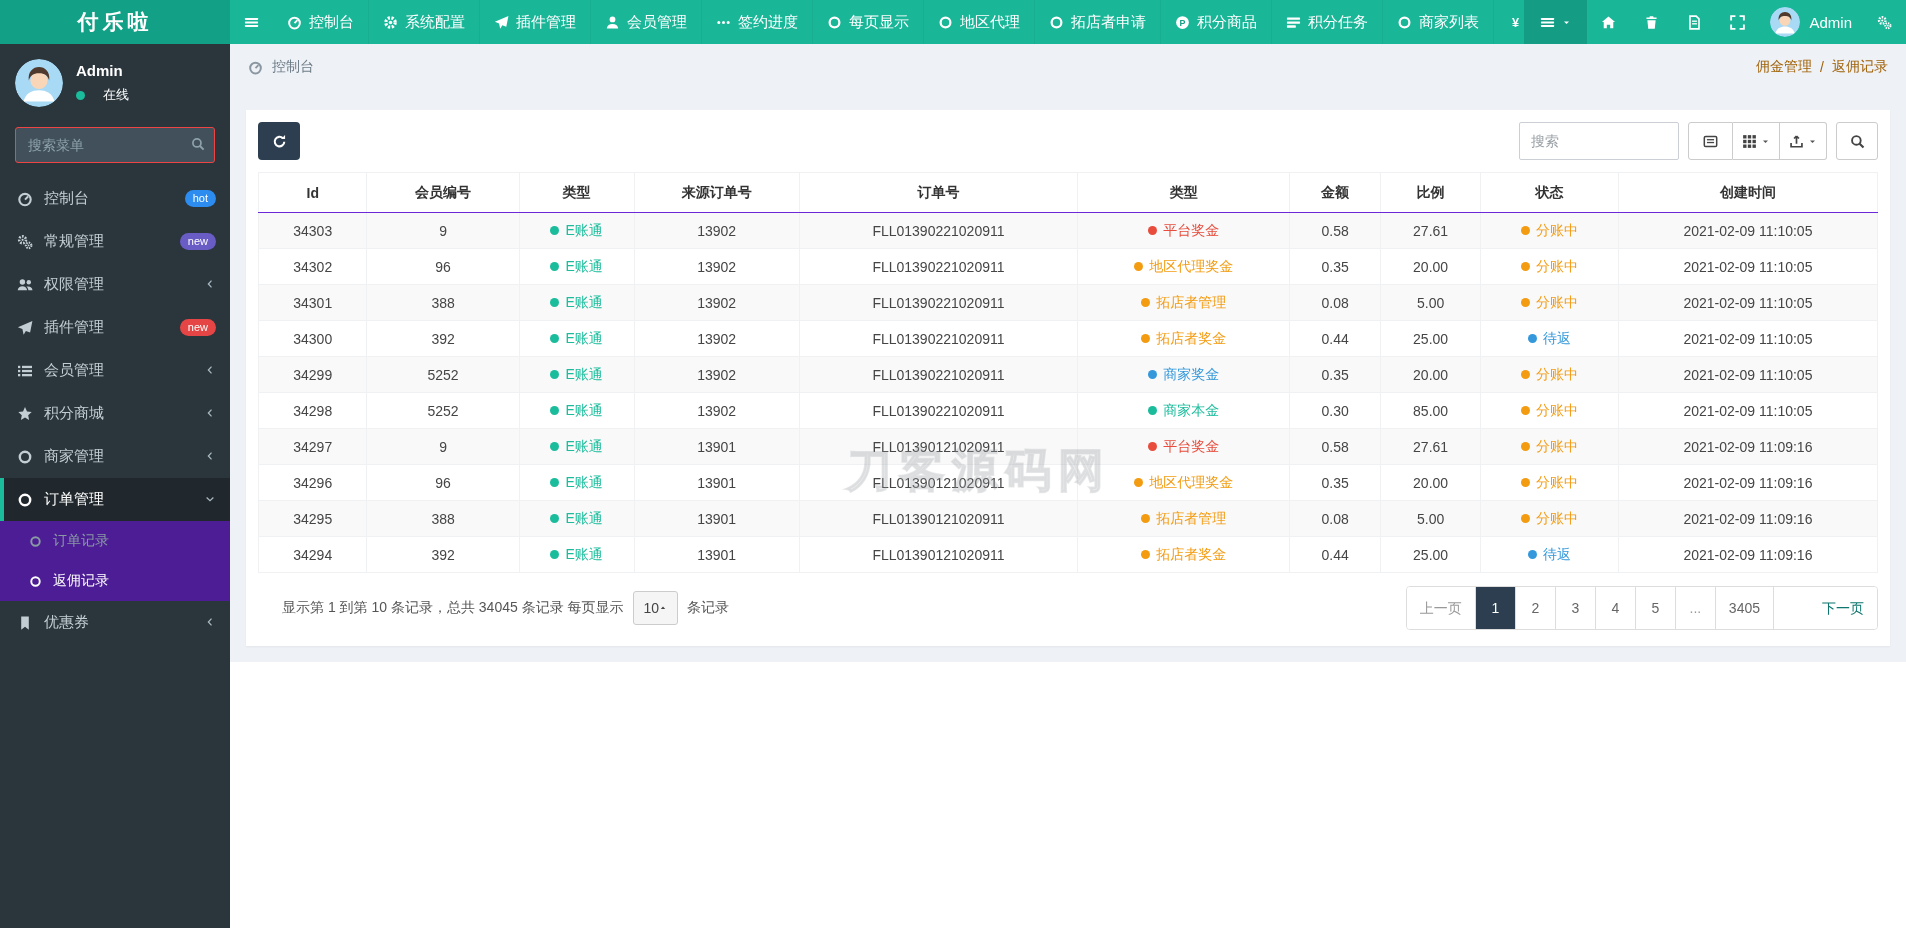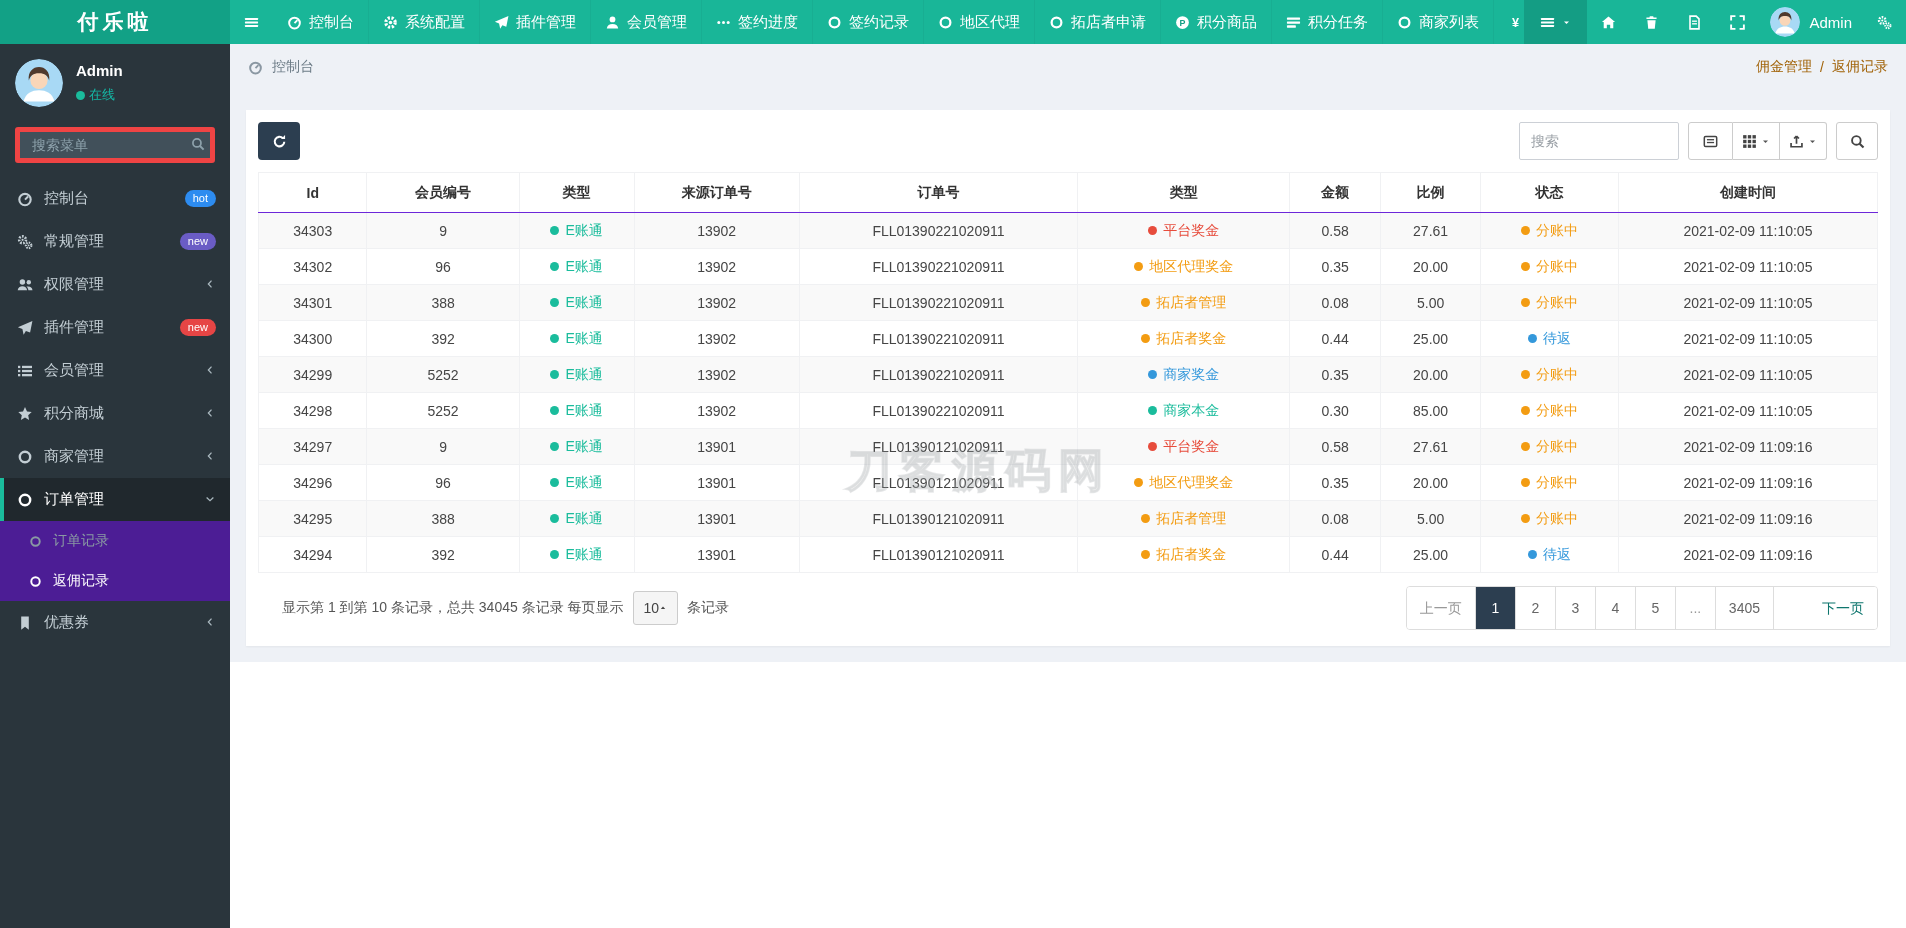--- a/index.html
+++ b/index.html
@@ -23,24 +23,24 @@
   .nav-user { display:flex; align-items:center; gap:9px; padding:0 11px; color:#fff; font-size:15px; cursor:pointer; }
   .avatar-sm { width:30px; height:30px; border-radius:50%; overflow:hidden; flex:none; }
   .avatar-sm svg, .avatar-lg svg { width:100%; height:100%; display:block; }
   .caret { display:inline-flex; } .caret svg { width:9px; height:9px; }
 
   
   .sidebar { position:fixed; top:44px; left:0; bottom:0; width:230px; background:#2a353c; z-index:20; }
   .user-panel { display:flex; align-items:center; gap:13px; padding:15px 15px 12px; }
   .avatar-lg { width:48px; height:48px; border-radius:50%; overflow:hidden; flex:none; }
   .user-name { color:#fff; font-size:15px; font-weight:bold; }
-  .user-status { display:flex; align-items:center; gap:4px; color:#14b8a6; font-size:13px; margin-top:7px; }
+  .user-status { display:flex; align-items:center; gap:18px; color:#ffffff; font-size:13px; margin-top:7px; }
   .dot-online { width:9px; height:9px; border-radius:50%; background:#1abc9c; }
   .side-search { margin:8px 15px 14px; position:relative; }
-  .side-search input { width:100%; height:36px; background:#41505a; border:5px solid #ef4444; border-radius:3px;
+  .side-search input { width:100%; height:36px; background:#41505a; border:1px solid #ef4444; border-radius:3px;
                        color:#cfd8dc; font-size:14px; padding:0 32px 0 12px; outline:none;
                        font-family:"Liberation Sans","DejaVu Sans",sans-serif; }
   .side-search input::placeholder { color:#8da1ab; }
   .side-search .ic { position:absolute; right:10px; top:10px; color:#8da1ab; }
   .side-search .ic svg { width:14px; height:14px; }
   .menu { margin-top:4px; }
   .menu-item { height:43px; display:flex; align-items:center; gap:11px; padding:0 14px 0 17px;
                color:#c3ced4; font-size:15px; cursor:pointer; white-space:nowrap; }
   .menu-item .ic svg { width:16px; height:16px; }
   .menu-item .lbl { flex:1; overflow:hidden; }
@@ -159,21 +159,21 @@
             </svg>
           </span>
           <span>签约进度</span>
         </div>
         <div class="nav-item">
           <span class="ic">
             <svg viewBox="0 0 16 16">
               <circle cx="8" cy="8" r="5.2" fill="none" stroke="currentColor" stroke-width="2.4"></circle>
             </svg>
           </span>
-          <span>签约记录</span>
+          <span>每页显示</span>
         </div>
         <div class="nav-item">
           <span class="ic">
             <svg viewBox="0 0 16 16">
               <circle cx="8" cy="8" r="5.2" fill="none" stroke="currentColor" stroke-width="2.4"></circle>
             </svg>
           </span>
           <span>地区代理</span>
         </div>
         <div class="nav-item">

